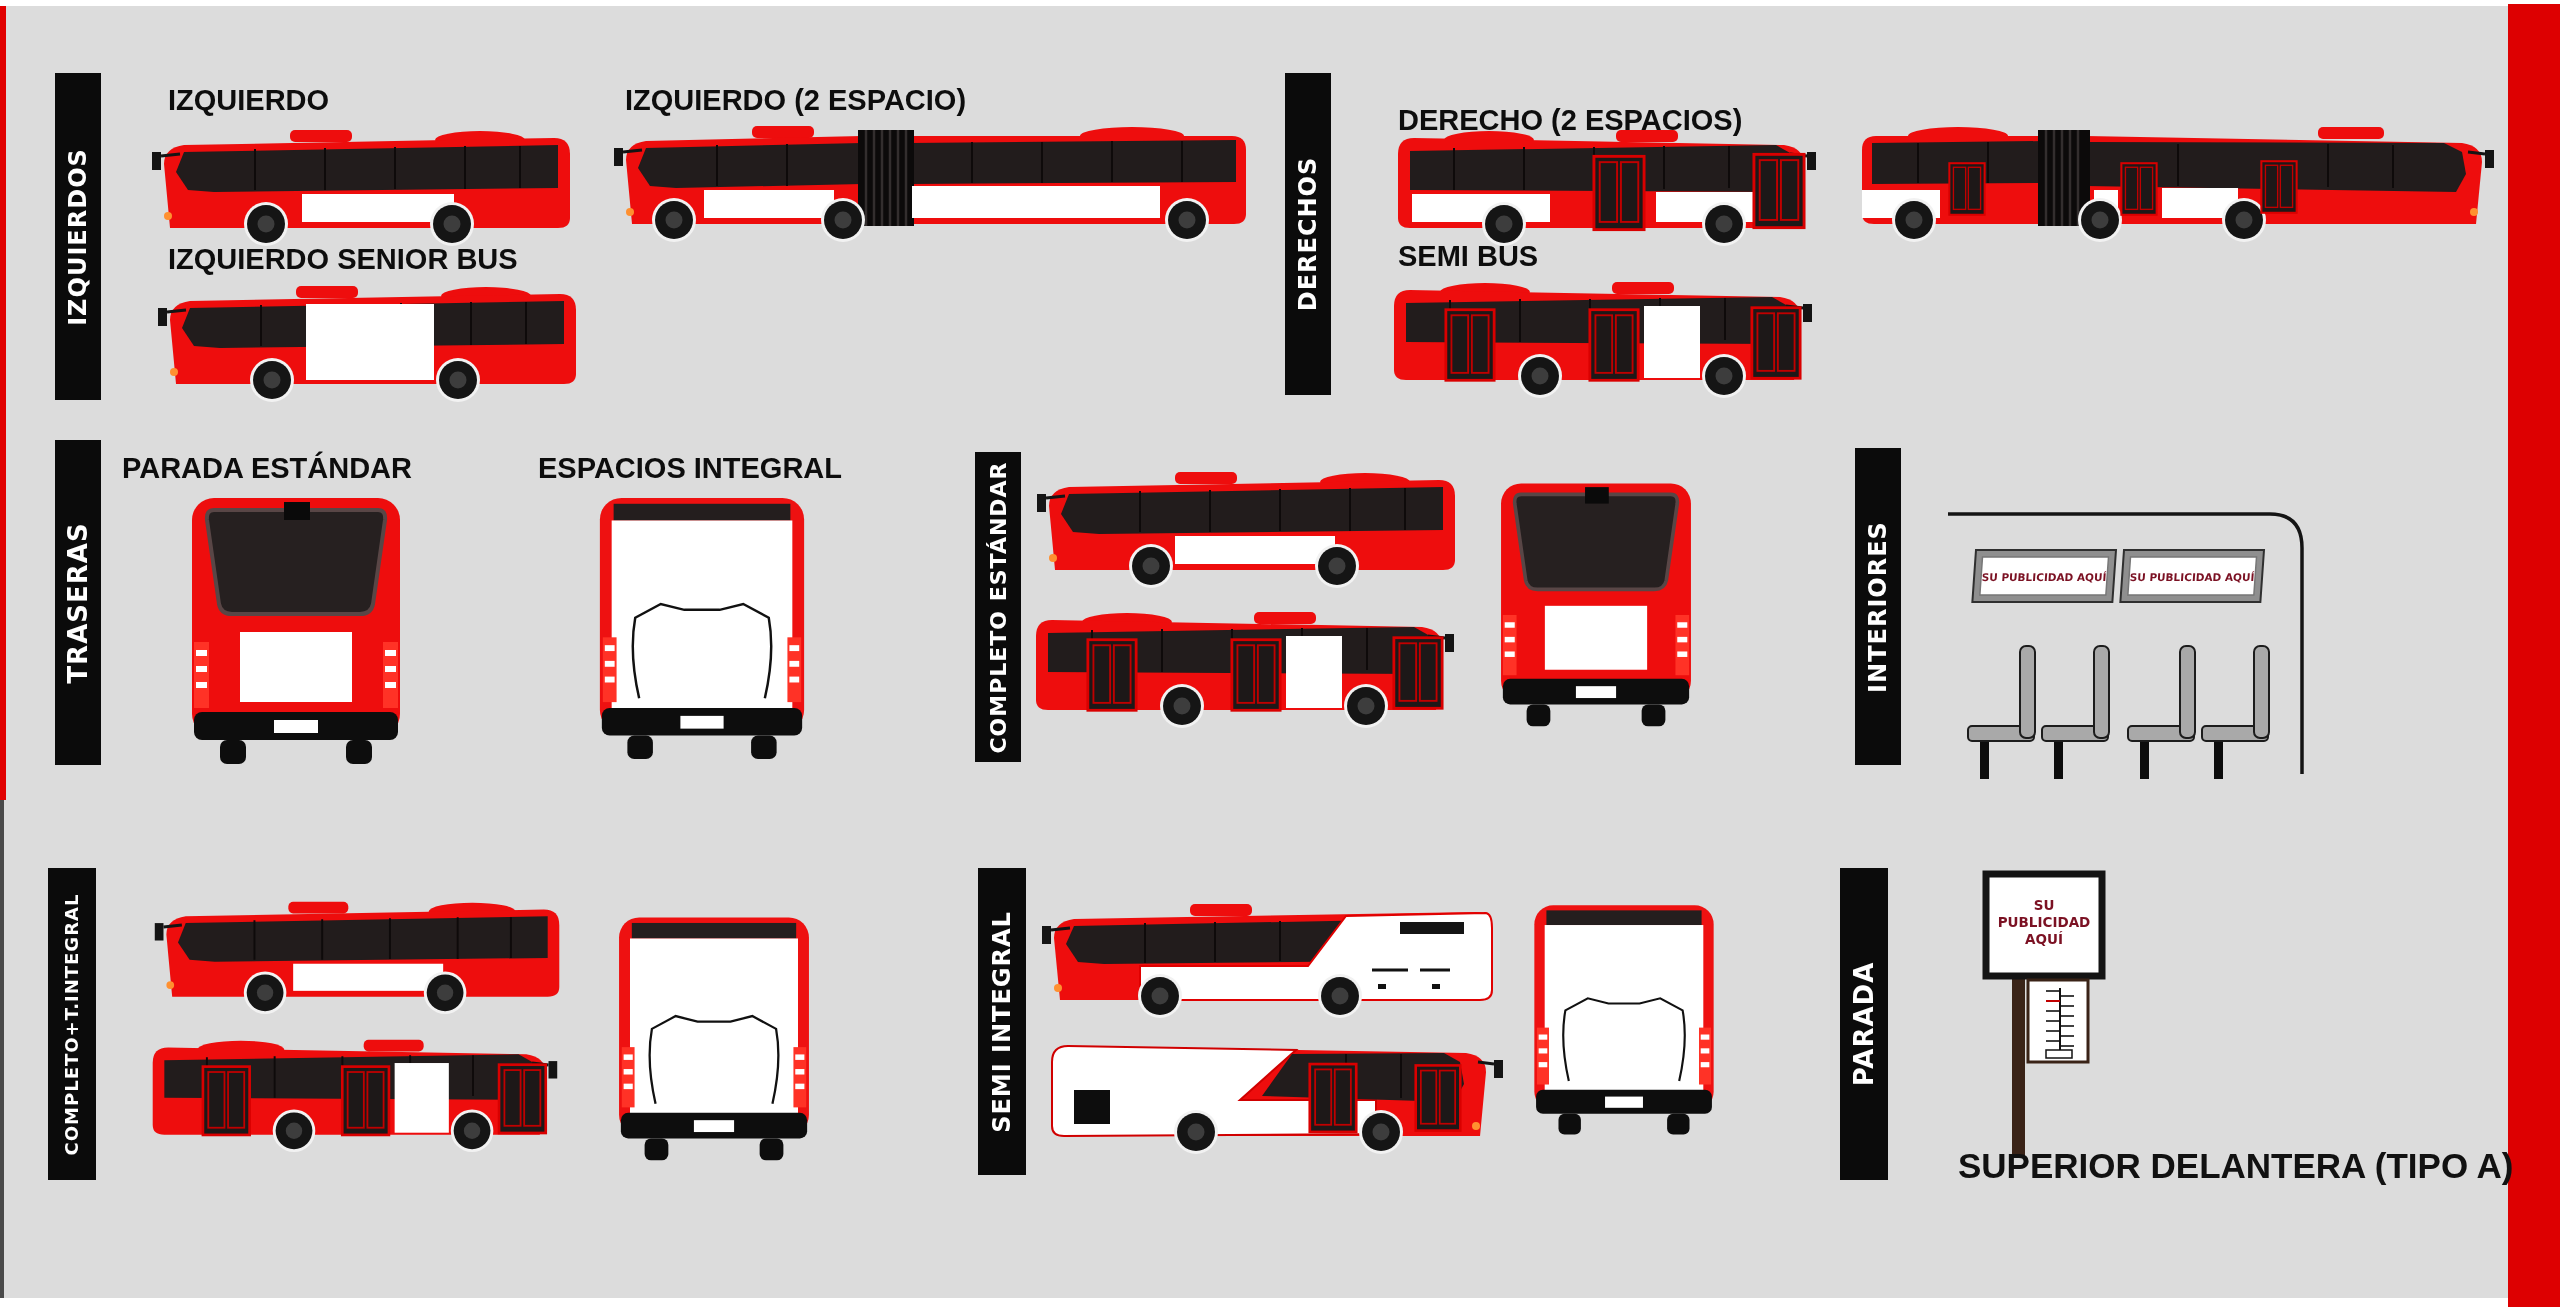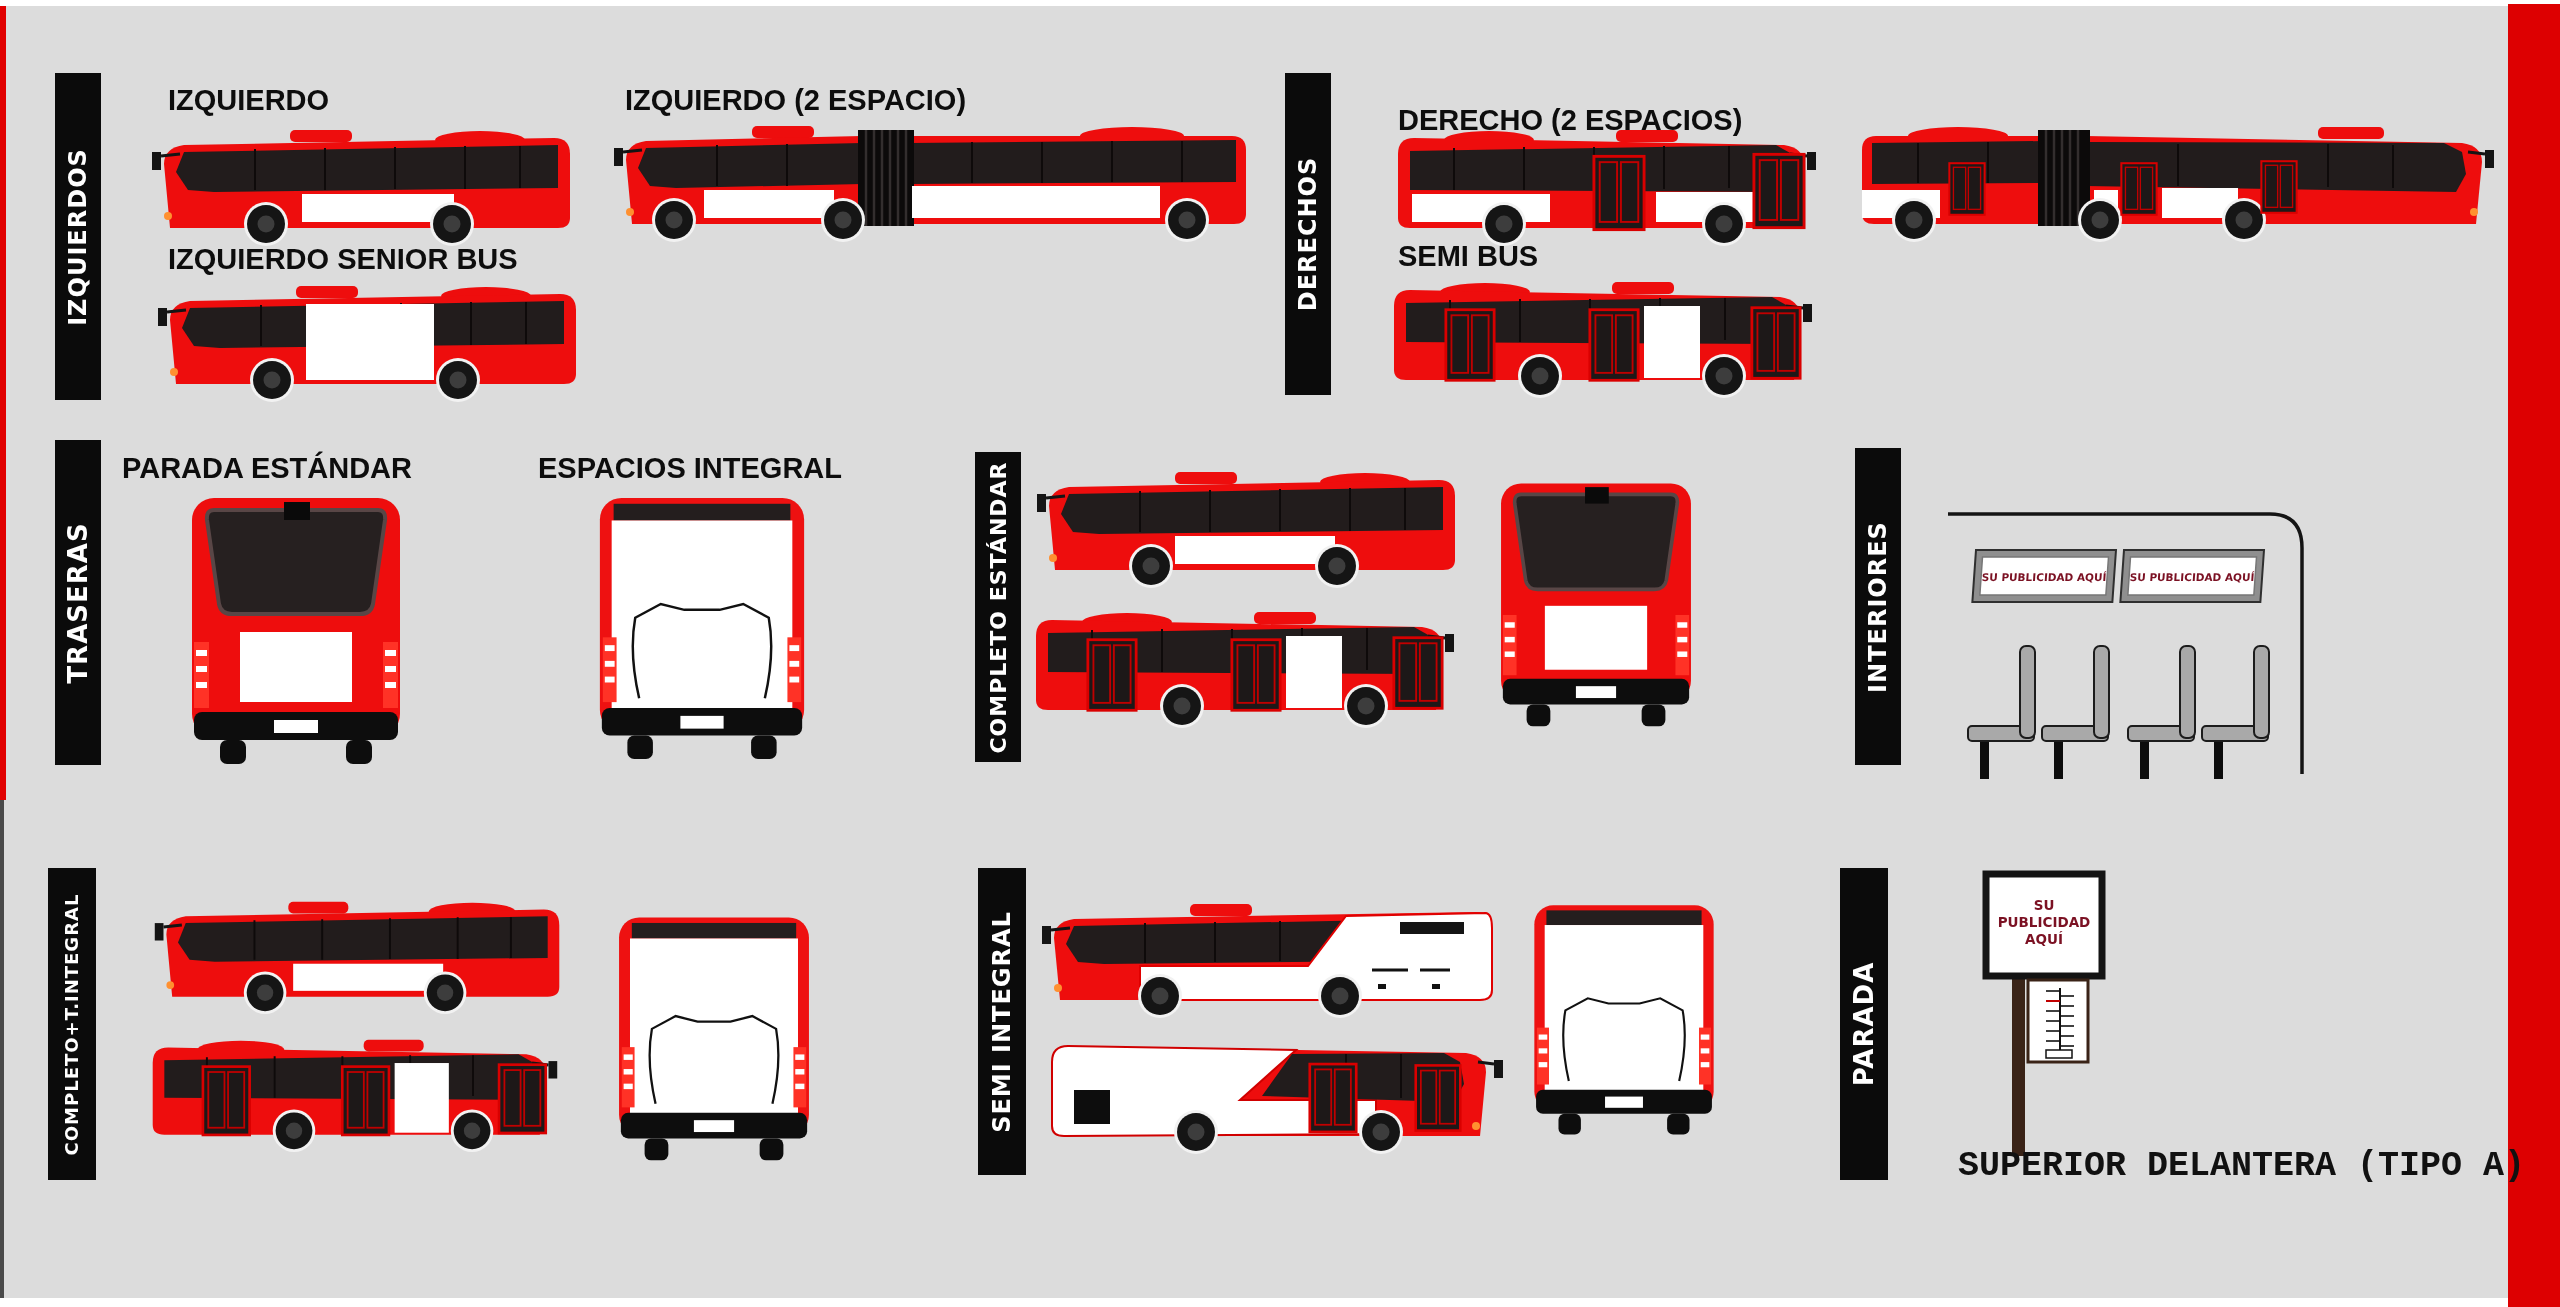--- a/index.html
+++ b/index.html
@@ -9,21 +9,21 @@
   .edge-left-red{position:absolute;left:0;top:6px;width:6px;height:794px;background:#e10000;}
   .edge-left-dark{position:absolute;left:0;top:800px;width:4px;height:498px;background:#4a4a4a;}
   .edge-right-red{position:absolute;left:2508px;top:4px;width:52px;height:1303px;background:#dd0001;}
   .abs{position:absolute;}
   .vlabel{position:absolute;background:#0b0b0b;display:flex;align-items:center;justify-content:center;}
   .vlabel span{transform:rotate(-90deg);white-space:nowrap;color:#ffffff;font-weight:700;
                font-family:"DejaVu Sans","Liberation Sans",sans-serif;letter-spacing:1px;}
   .title{position:absolute;font-weight:700;color:#0d0d0d;white-space:nowrap;
          font-family:"Liberation Sans",sans-serif;font-size:29px;letter-spacing:0px;}
   .footer-line{position:absolute;font-weight:700;color:#111111;white-space:nowrap;font-size:35px;
-         font-family:Liberation Mono, monospace;}
+         font-family:Liberation Sans, sans-serif;}
   svg{display:block;}
 </style>
 </head>
 <body>
 
 <svg style="position:absolute;width:0;height:0" aria-hidden="true">
   <defs>
     <symbol id="sym-wheel" viewBox="0 0 48 48">
       <circle cx="24" cy="24" r="22" fill="#f2f2f2"></circle>
       <circle cx="24" cy="24" r="19" fill="#151515"></circle>

